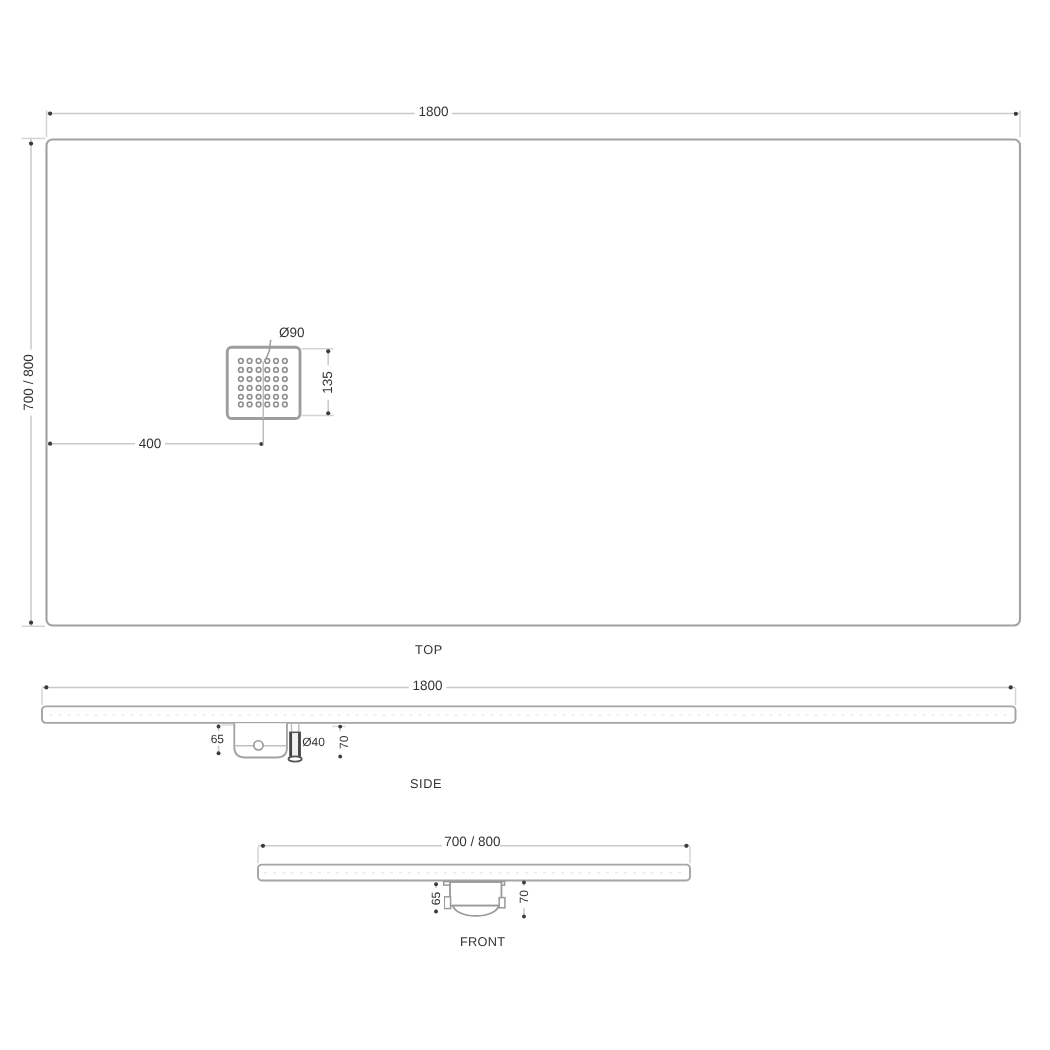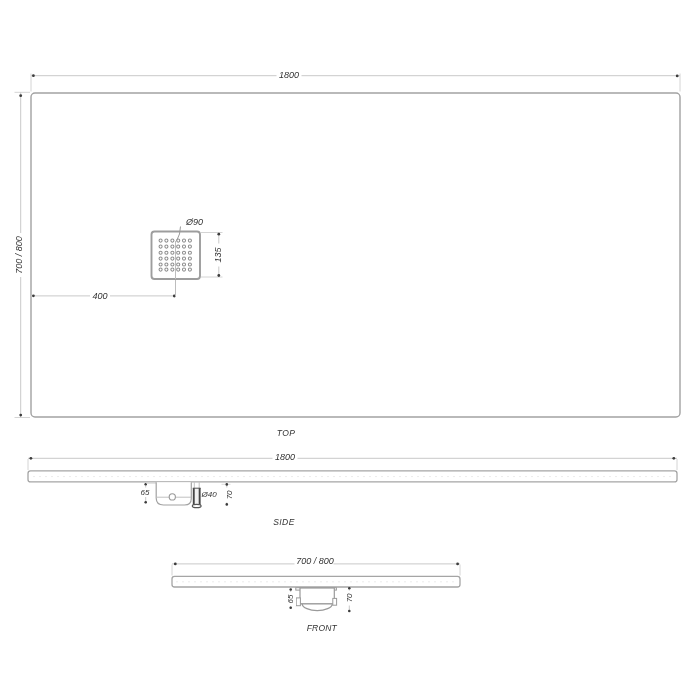--- a/index.html
+++ b/index.html
@@ -1,16 +1,16 @@
 <!DOCTYPE html>
 <html><head>
 <meta charset="utf-8">
 <style>
   html,body{margin:0;padding:0;background:#ffffff;}
-  .wrap{position:relative;width:700px;height:700px;background:#ffffff;overflow:hidden;font-style:italic;}
+  .wrap{position:relative;width:700px;height:700px;background:#ffffff;overflow:hidden;}
   svg{position:absolute;left:0;top:0;}
   text{font-family:"Liberation Sans", sans-serif;fill:#333333;}
 </style>
 </head>
 <body>
 <div class="wrap">
 <svg width="700" height="700" viewBox="0 0 700 700">
 
   <rect x="31" y="93" width="649" height="324" rx="4" fill="#ffffff" stroke="#a2a2a2" stroke-width="1.4"></rect>
 

